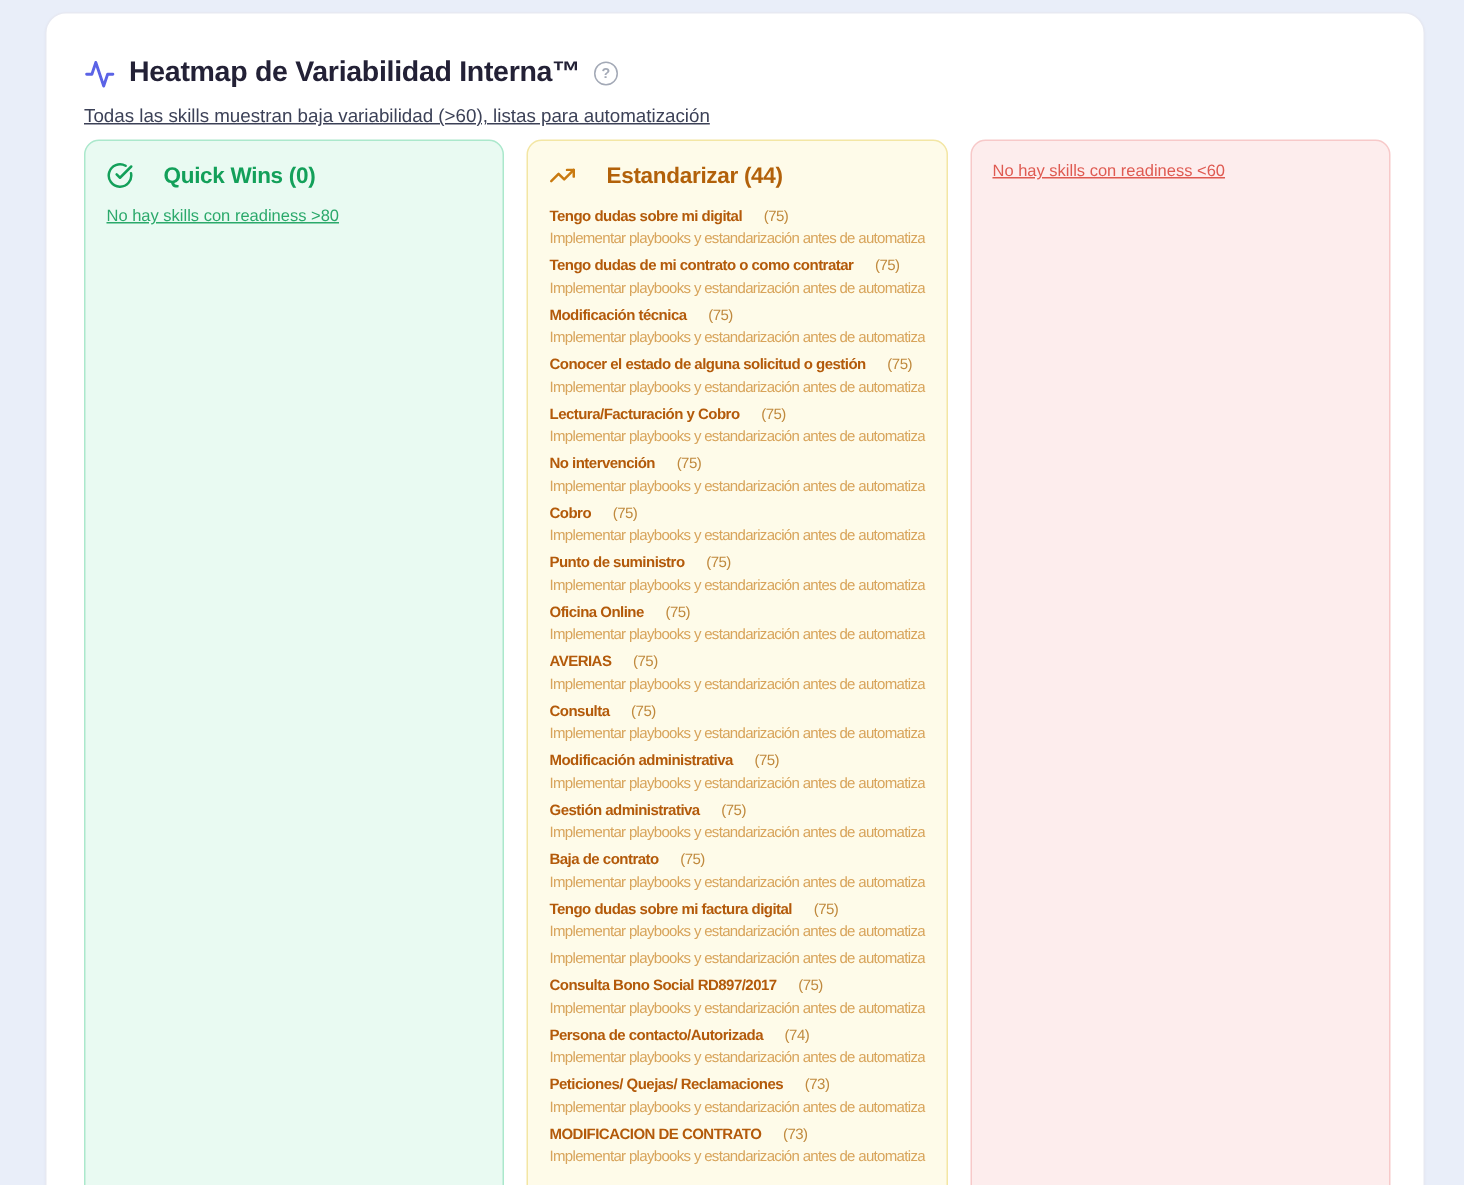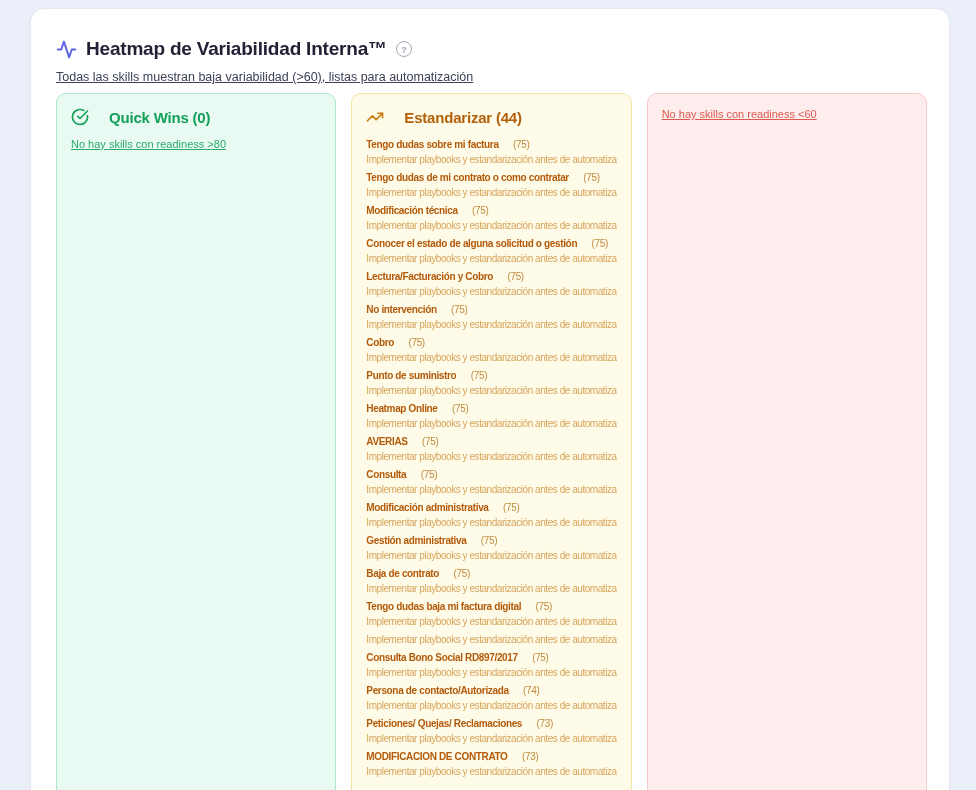--- a/index.html
+++ b/index.html
@@ -158,21 +158,21 @@
           <svg class="lucide" width="18" height="18" viewBox="0 0 24 24" fill="none" stroke="#c97a10" stroke-width="2.2" stroke-linecap="round" stroke-linejoin="round">
             <polyline points="22 7 13.5 15.5 8.5 10.5 2 17"></polyline>
             <polyline points="16 7 22 7 22 13"></polyline>
           </svg>
         </span>
         <h2>Estandarizar (44)</h2>
       </div>
       <div class="skill-list" id="skill-list">
   <div class="skill-item">
     <div class="skill-name-line">
-      <span class="skill-name">Tengo dudas sobre mi factura</span><span class="skill-score"> (75)</span>
+      <span class="skill-name">Tengo dudas sobre mi digital</span><span class="skill-score"> (75)</span>
     </div>
     <div class="skill-rec">Implementar playbooks y estandarización antes de automatizar</div>
   </div>
 
   <div class="skill-item">
     <div class="skill-name-line">
       <span class="skill-name">Tengo dudas de mi contrato o como contratar</span><span class="skill-score"> (75)</span>
     </div>
     <div class="skill-rec">Implementar playbooks y estandarización antes de automatizar</div>
   </div>
@@ -214,21 +214,21 @@
 
   <div class="skill-item">
     <div class="skill-name-line">
       <span class="skill-name">Punto de suministro</span><span class="skill-score"> (75)</span>
     </div>
     <div class="skill-rec">Implementar playbooks y estandarización antes de automatizar</div>
   </div>
 
   <div class="skill-item">
     <div class="skill-name-line">
-      <span class="skill-name">Heatmap Online</span><span class="skill-score"> (75)</span>
+      <span class="skill-name">Oficina Online</span><span class="skill-score"> (75)</span>
     </div>
     <div class="skill-rec">Implementar playbooks y estandarización antes de automatizar</div>
   </div>
 
   <div class="skill-item">
     <div class="skill-name-line">
       <span class="skill-name">AVERIAS</span><span class="skill-score"> (75)</span>
     </div>
     <div class="skill-rec">Implementar playbooks y estandarización antes de automatizar</div>
   </div>
@@ -256,21 +256,21 @@
 
   <div class="skill-item">
     <div class="skill-name-line">
       <span class="skill-name">Baja de contrato</span><span class="skill-score"> (75)</span>
     </div>
     <div class="skill-rec">Implementar playbooks y estandarización antes de automatizar</div>
   </div>
 
   <div class="skill-item">
     <div class="skill-name-line">
-      <span class="skill-name">Tengo dudas baja mi factura digital</span><span class="skill-score"> (75)</span>
+      <span class="skill-name">Tengo dudas sobre mi factura digital</span><span class="skill-score"> (75)</span>
     </div>
     <div class="skill-rec">Implementar playbooks y estandarización antes de automatizar</div>
   </div>
 
   <div class="skill-item">
     <div class="skill-rec">Implementar playbooks y estandarización antes de automatizar</div>
   </div>
 
   <div class="skill-item">
     <div class="skill-name-line">

